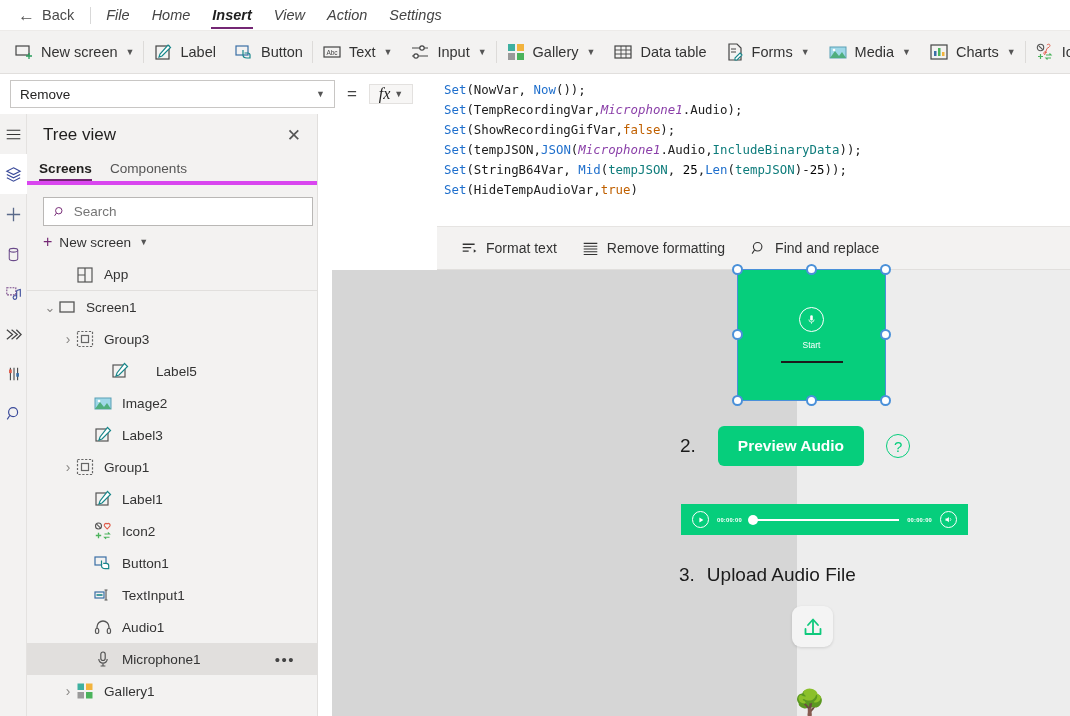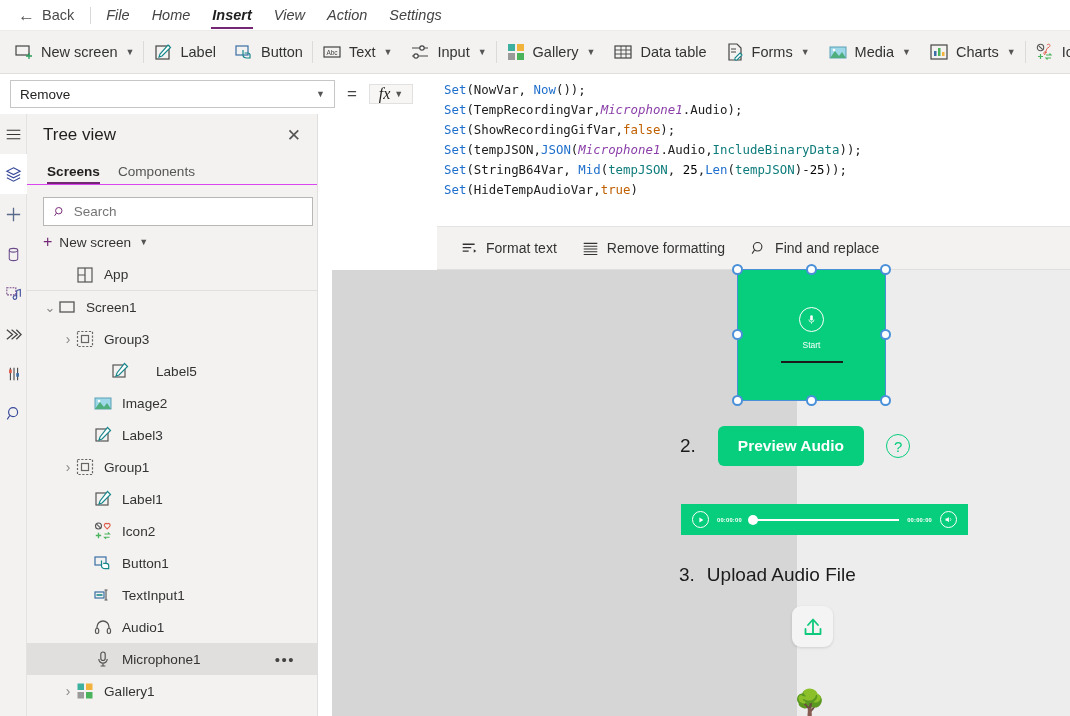--- a/index.html
+++ b/index.html
@@ -114,22 +114,22 @@
     position: absolute; left: 27px; top: 114px; width: 291px; height: 602px;
     background: #F3F2F1; border-right: 1px solid #E1DFDD;
   }
   .tv-head {
     height: 42px; display: flex; align-items: center;
     justify-content: space-between; padding: 0 16px 0 16px;
   }
   .tv-title { font-size: 17px; color: #201F1E; }
   .tv-close { font-size: 17px; color: #555; cursor: pointer; line-height: 1; }
   .tv-tabs {
-    display: flex; gap: 18px; padding: 0 20px; height: 29px;
-    border-bottom: 1px solid #d946ef; align-items: flex-end;
+    display: flex; gap: 18px; padding: 0 12px; height: 29px;
+    border-bottom: 4px solid #d946ef; align-items: flex-end;
   }
   .tv-tab {
     font-size: 13.6px; color: #555; cursor: pointer;
     padding-bottom: 5px; position: relative;
   }
   .tv-tab.active { color: #201F1E; font-weight: bold; }
   .tv-tab.active::after {
     content: ''; position: absolute; left: 0; right: 0; bottom: 0;
     height: 2px; background: #742774;
   }

